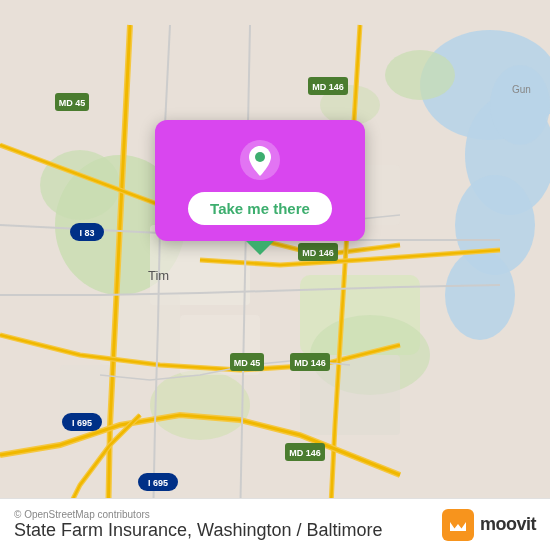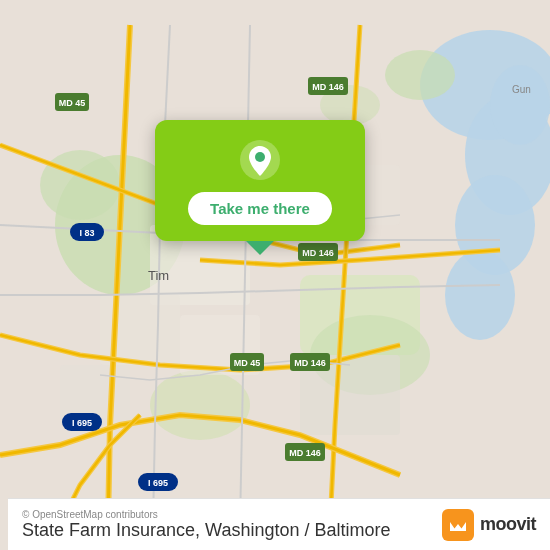--- a/index.html
+++ b/index.html
@@ -25,21 +25,21 @@
       position: absolute;
       top: 0; left: 0;
     }
 
     
     #popup-bubble {
       position: absolute;
       top: 120px;
       left: 155px;
       width: 210px;
-      background: #84cc16;
+      background: #d946ef;
       border-radius: 12px;
       display: flex;
       flex-direction: column;
       align-items: center;
       padding: 18px 20px 16px 20px;
       box-shadow: 0 4px 16px rgba(0,0,0,0.28);
       z-index: 10;
     }
 
     #popup-bubble::after {
@@ -79,21 +79,20 @@
       left: 0;
       right: 0;
       height: 52px;
       background: white;
       display: flex;
       align-items: center;
       justify-content: space-between;
       padding: 0 14px;
       border-top: 1px solid #e0e0e0;
       z-index: 20;
-      margin-left: 8px;
     }
 
     #bottom-left {
       display: flex;
       flex-direction: column;
     }
 
     #copyright-text {
       font-size: 10px;
       color: #888;

